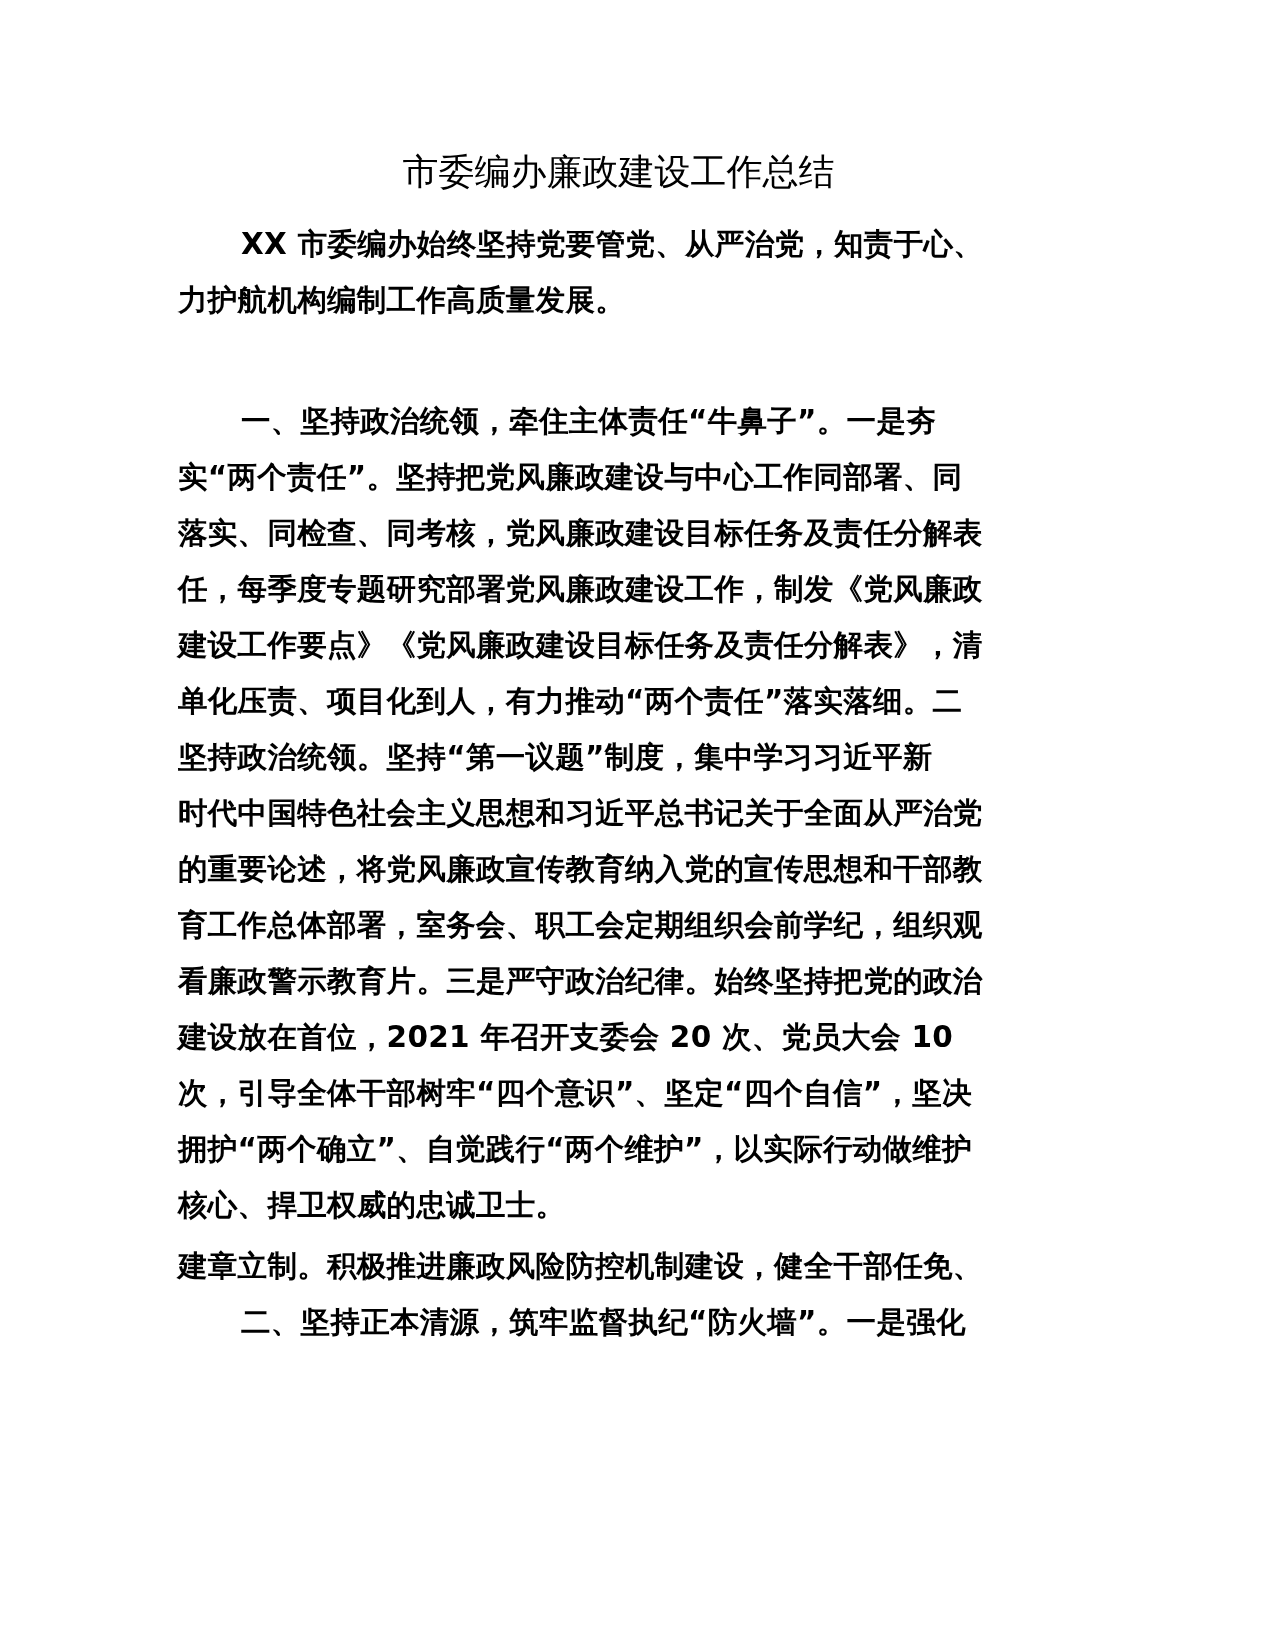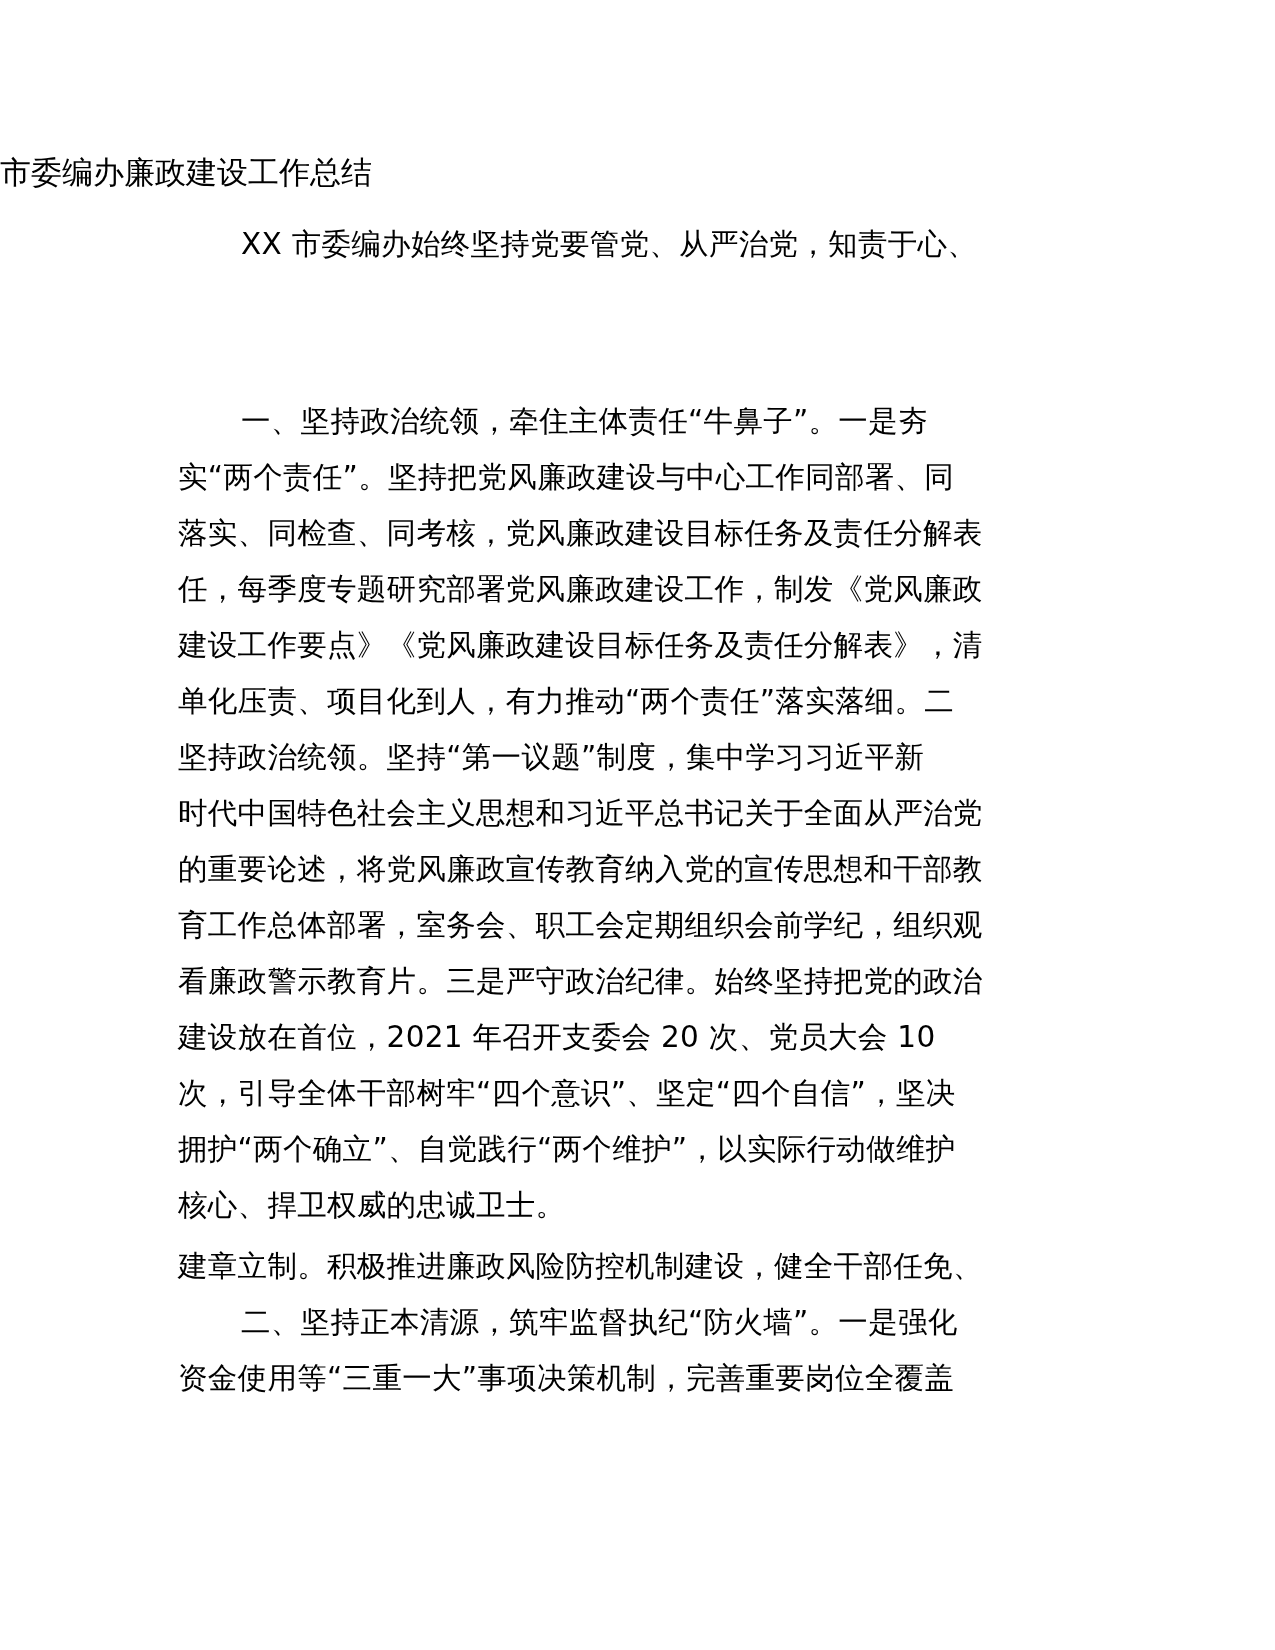--- a/index.html
+++ b/index.html
@@ -18,32 +18,34 @@
   .page {
     position: absolute;
     left: 0;
     top: 0;
     width: 1275px;
     height: 1650px;
     background: #ffffff;
   }
   .title {
     position: absolute;
-    left: 0;
+    left: 12px;
     top: 146px;
     width: 1213px;
-    font-size: 31px;
+    text-align: center;
+    font-size: 36px;
     line-height: 52px;
     letter-spacing: 0px;
     white-space: nowrap;
   }
   .para {
     position: absolute;
     left: 178px;
     width: 860px;
+    font-weight: bold;
   }
   .line {
     display: block;
     height: 56px;
     font-size: 29.5px;
     line-height: 56px;
     white-space: nowrap;
     letter-spacing: 0.3px;
   }
   .line.indent {
@@ -52,20 +54,21 @@
 </style>
 </head>
 <body>
 
 <div class="page">
 
   <div class="title">市委编办廉政建设工作总结</div>
 
   <div class="para" style="top:216px;">
     <span class="line indent">XX 市委编办始终坚持党要管党、从严治党，知责于心、</span>
+    <span class="line">力护航机构编制工作高质量发展。</span>
   </div>
 
   <div class="para" style="top:393px;">
     <span class="line indent">一、坚持政治统领，牵住主体责任“牛鼻子”。一是夯</span>
     <span class="line">实“两个责任”。坚持把党风廉政建设与中心工作同部署、同</span>
     <span class="line">落实、同检查、同考核，党风廉政建设目标任务及责任分解表</span>
     <span class="line">任，每季度专题研究部署党风廉政建设工作，制发《党风廉政</span>
     <span class="line">建设工作要点》《党风廉政建设目标任务及责任分解表》，清</span>
     <span class="line">单化压责、项目化到人，有力推动“两个责任”落实落细。二</span>
     <span class="line">坚持政治统领。坚持“第一议题”制度，集中学习习近平新</span>
@@ -75,16 +78,15 @@
     <span class="line">看廉政警示教育片。三是严守政治纪律。始终坚持把党的政治</span>
     <span class="line">建设放在首位，2021 年召开支委会 20 次、党员大会 10</span>
     <span class="line">次，引导全体干部树牢“四个意识”、坚定“四个自信”，坚决</span>
     <span class="line">拥护“两个确立”、自觉践行“两个维护”，以实际行动做维护</span>
     <span class="line">核心、捍卫权威的忠诚卫士。</span>
   </div>
 
   <div class="para" style="top:1238px;">
     <span class="line">建章立制。积极推进廉政风险防控机制建设，健全干部任免、</span>
     <span class="line indent">二、坚持正本清源，筑牢监督执纪“防火墙”。一是强化</span>
-    <span class="line">资金使用等“三重一大”事项决策机制，完善重要岗位全覆盖</span>
   </div>
 
 </div>
 
 </body></html>

